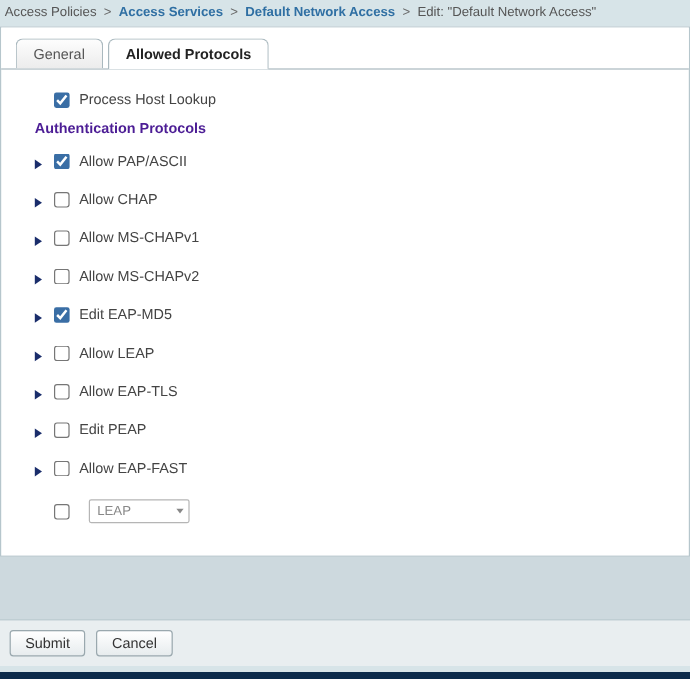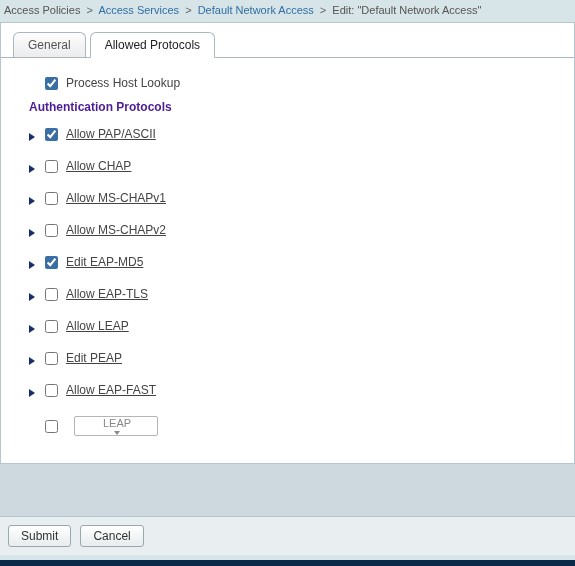--- a/index.html
+++ b/index.html
@@ -6,21 +6,21 @@
     margin: 0;
     padding: 0;
     font-family: Arial, Helvetica, sans-serif;
     font-size: 11px;
     color: #333;
     background: #d7e4e8;
     width: 575px;
     height: 566px;
     overflow: hidden;
   }
-  a.bc-link { color: #2f6fa3; text-decoration: none; }
+  a.bc-link { color: #2f6fa3; text-decoration: none; font-weight: bold; }
 
   .breadcrumb {
     padding: 4px 6px 6px 4px;
     color: #555;
     background: #d7e4e8;
   }
   .breadcrumb .sep { color: #666; padding: 0 3px; }
 
   .panel-wrap {
     background: #fff;
@@ -44,21 +44,21 @@
     padding: 5px 14px;
     margin-right: 4px;
     font-size: 12px;
     color: #555;
     background: linear-gradient(#fdfdfd, #ececec);
     cursor: pointer;
     position: relative;
     top: 1px;
   }
   .tab.active {
-    font-weight: normal;
+    font-weight: bold;
     color: #222;
     background: #fff;
     border-bottom: 1px solid #fff;
     z-index: 2;
   }
   .tab-underline {
     border-bottom: 1px solid #a9b8be;
     margin: 0;
   }
 
@@ -66,21 +66,21 @@
     padding: 12px 18px 20px 28px;
   }
 
   .row {
     display: flex;
     align-items: flex-end;
     padding: 6px 0;
     color: #444;
     font-size: 12px;
   }
-  .row.proto { padding: 9px 0; text-decoration: underline; }
+  .row.proto { padding: 9px 0; }
   .expander {
     width: 0; height: 0;
     border-top: 4px solid transparent;
     border-bottom: 4px solid transparent;
     border-left: 6px solid #1a2d6b;
     margin-right: 10px;
     flex: 0 0 auto;
   }
   .spacer-exp { width: 16px; flex: 0 0 auto; }
   input[type="checkbox"].cb {
@@ -108,21 +108,20 @@
     justify-content: space-between;
     width: 72px;
     height: 18px;
     border: 1px solid #b5b5b5;
     background: #fff;
     color: #888;
     padding: 0 4px 0 6px;
     margin-left: 8px;
     font-size: 11px;
     border-radius: 2px;
-    flex-direction: column;
   }
   .select-fake .dd {
     width: 0; height: 0;
     border-left: 3px solid transparent;
     border-right: 3px solid transparent;
     border-top: 4px solid #888;
   }
 
   .footer-bar {
     position: absolute;
@@ -210,27 +209,27 @@
 
       <div class="row proto">
         <span class="expander"></span>
         <input type="checkbox" class="cb" checked="" style="">
         <span>Edit EAP-MD5</span>
       </div>
 
       <div class="row proto">
         <span class="expander"></span>
         <input type="checkbox" class="cb" style="">
+        <span>Allow LEAP</span>
+      </div>
+
+      <div class="row proto">
+        <span class="expander"></span>
+        <input type="checkbox" class="cb" style="">
         <span>Allow EAP-TLS</span>
-      </div>
-
-      <div class="row proto">
-        <span class="expander"></span>
-        <input type="checkbox" class="cb" style="">
-        <span>Allow LEAP</span>
       </div>
 
       <div class="row proto">
         <span class="expander"></span>
         <input type="checkbox" class="cb" style="">
         <span>Edit PEAP</span>
       </div>
 
       <div class="row proto">
         <span class="expander"></span>

